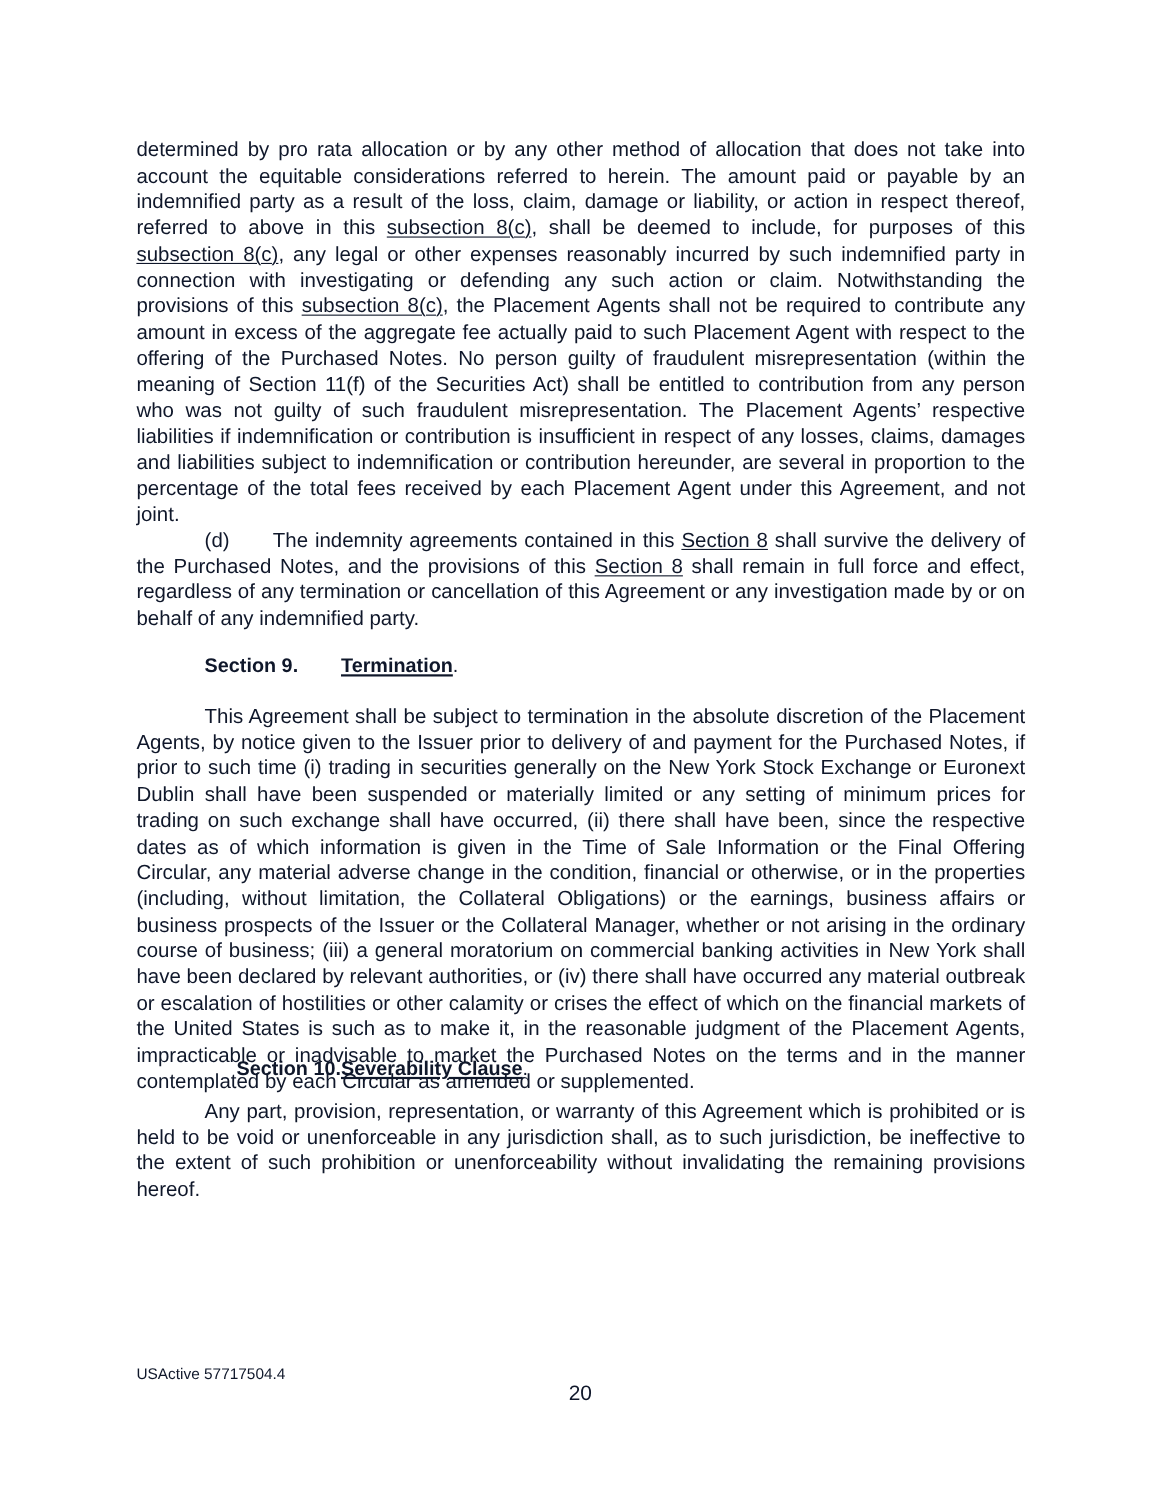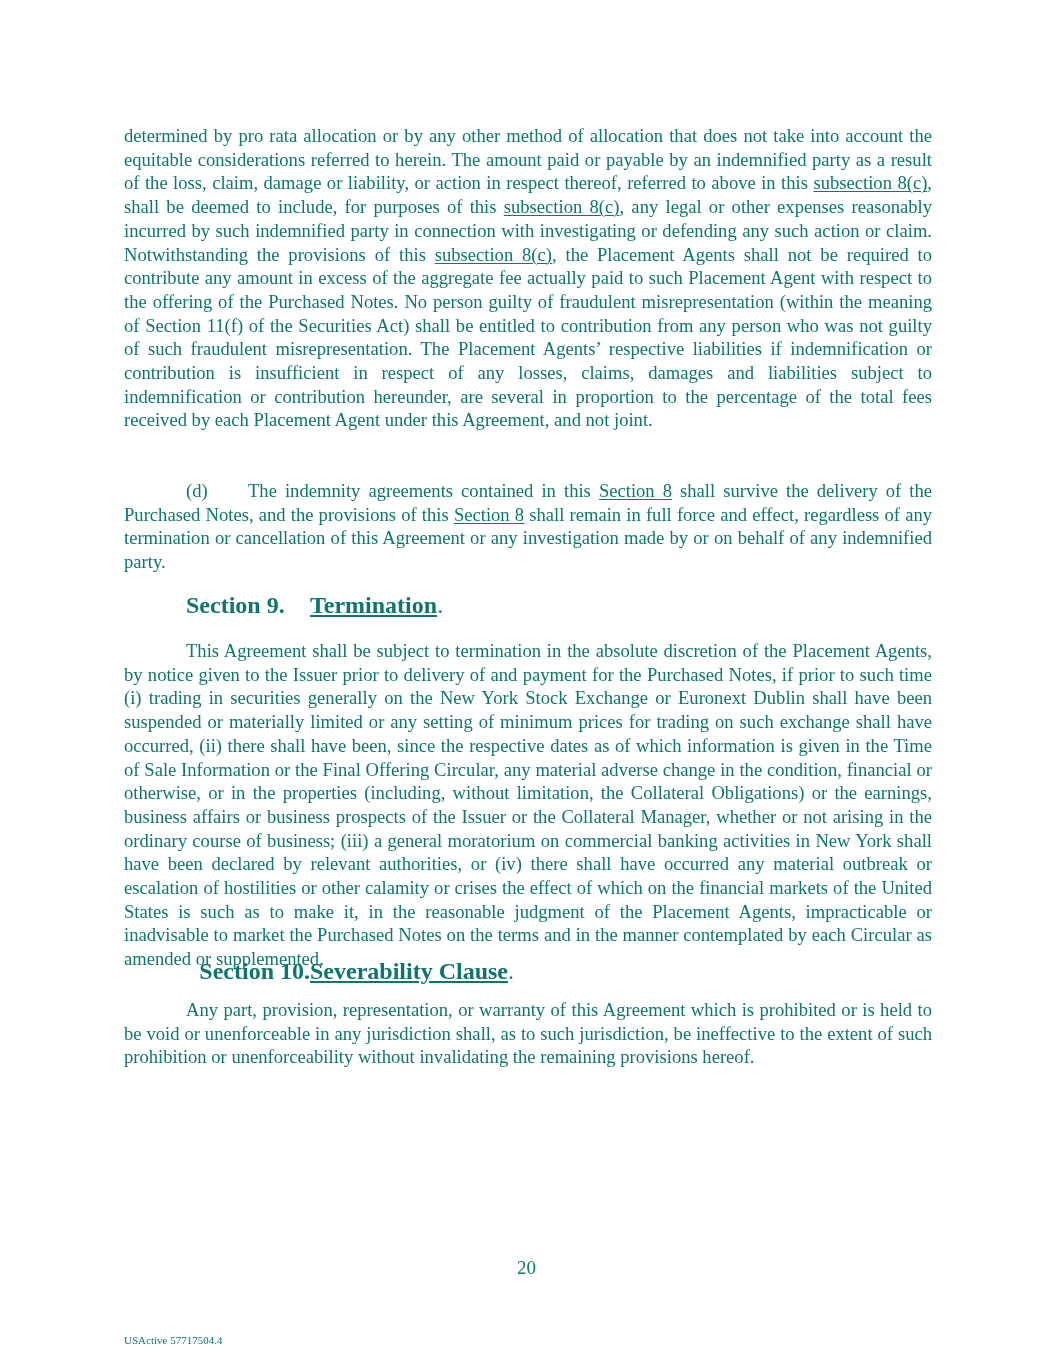--- a/index.html
+++ b/index.html
@@ -1,36 +1,36 @@
 <!DOCTYPE html>
 <html><head>
   <meta charset="utf-8">
   <style>
     html, body { margin: 0; padding: 0; background: #ffffff; }
     body { width: 1055px; height: 1365px; position: relative; overflow: hidden; }
     .page {
       position: absolute; left: 0; top: 0; width: 1055px; height: 1365px; background: #ffffff;
-      font-family: Liberation Serif, serif; color: #0f766e;
+      font-family: Liberation Sans, sans-serif; color: #0f172a;
     }
     .para {
       position: absolute; left: 124px; width: 808px;
       font-size: 18.6px; line-height: 23.7px; text-align: justify;
       text-align-last: left;
     }
     .indent { text-indent: 62px; }
     .u { text-decoration: underline; text-underline-offset: 2px; text-decoration-thickness: 1px; }
     .heading {
-      position: absolute; left: 186px; font-size: 24px; line-height: 23.7px;
+      position: absolute; left: 186px; font-size: 18px; line-height: 23.7px;
       font-weight: bold; white-space: nowrap;
     }
     .heading .num { display: inline-block; width: 124px; }
     .heading .title { text-decoration: underline; text-underline-offset: 2px; text-decoration-thickness: 1.5px; }
     .heading .dot { font-weight: normal; }
     .tab-d { display: inline-block; width: 62px; text-indent: 0; }
-    .footer-id { position: absolute; left: 124px; top: 1332px; font-size: 11px; line-height: 16px; }
+    .footer-id { position: absolute; left: 124px; top: 1241px; font-size: 14px; line-height: 16px; }
     .footer-page { position: absolute; left: 517px; top: 1257px; font-size: 19px; line-height: 22px; }
   </style>
 </head>
 <body>
 
 <div class="page">
 
   <div class="para" style="top:124px;"><span>determined by pro rata allocation or by any other method of allocation that does not take into account the equitable considerations referred to herein.  The amount paid or payable by an indemnified party as a result of the loss, claim, damage or liability, or action in respect thereof, referred to above in this </span><span class="u">subsection 8(c)</span><span>, shall be deemed to include, for purposes of this </span><span class="u">subsection 8(c)</span><span>, any legal or other expenses reasonably incurred by such indemnified party in connection with investigating or defending any such action or claim.  Notwithstanding the provisions of this </span><span class="u">subsection 8(c)</span><span>, the Placement Agents shall not be required to contribute any amount in excess of the aggregate fee actually paid to such Placement Agent with respect to the offering of the Purchased Notes.  No person guilty of fraudulent misrepresentation (within the meaning of Section 11(f) of the Securities Act) shall be entitled to contribution from any person who was not guilty of such fraudulent misrepresentation. The Placement Agents’ respective liabilities if indemnification or contribution is insufficient in respect of any losses, claims, damages and liabilities subject to indemnification or contribution hereunder, are several in proportion to the percentage of the total fees received by each Placement Agent under this Agreement, and not joint.</span></div>
 
   <div class="para indent" style="top:479px;"><span class="tab-d">(d)</span><span>The indemnity agreements contained in this </span><span class="u">Section 8</span><span> shall survive the delivery of the Purchased Notes, and the provisions of this </span><span class="u">Section 8</span><span> shall remain in full force and effect, regardless of any termination or cancellation of this Agreement or any investigation made by or on behalf of any indemnified party.</span></div>

